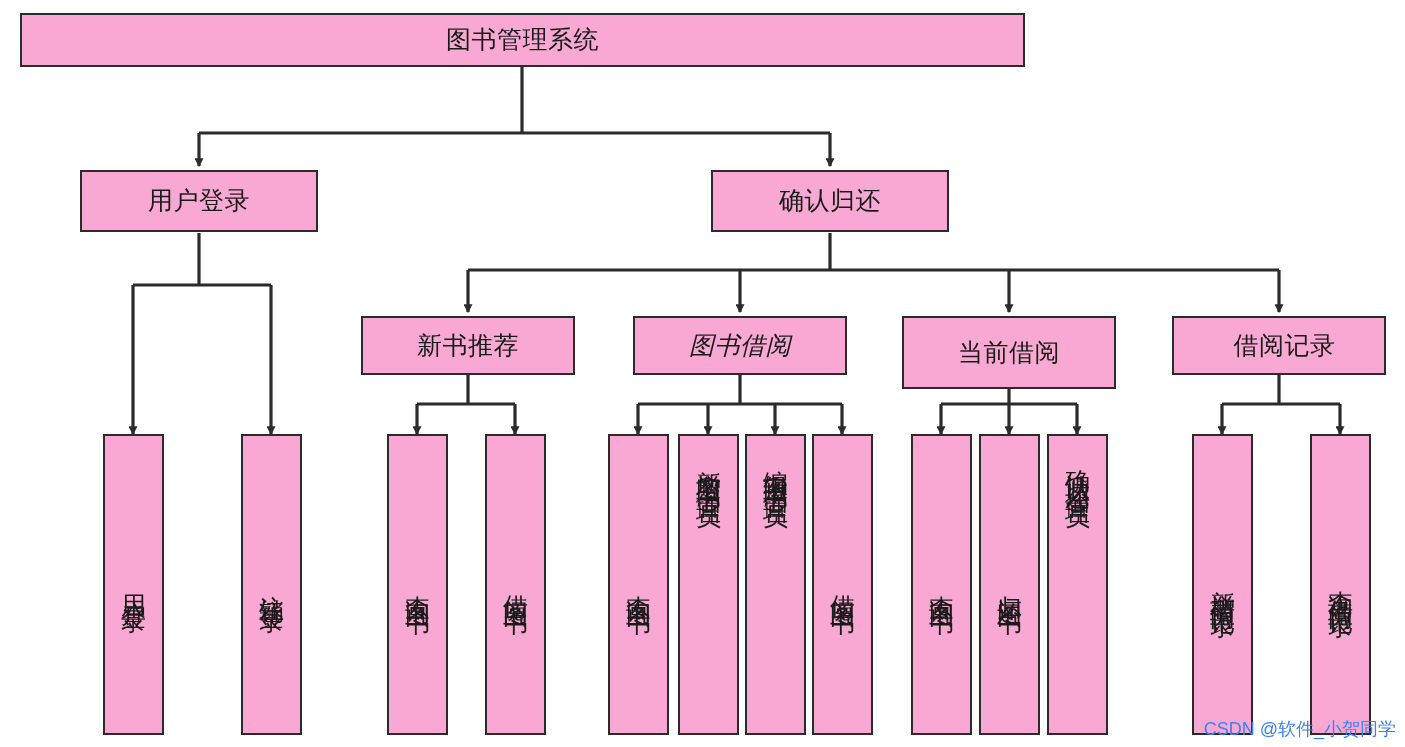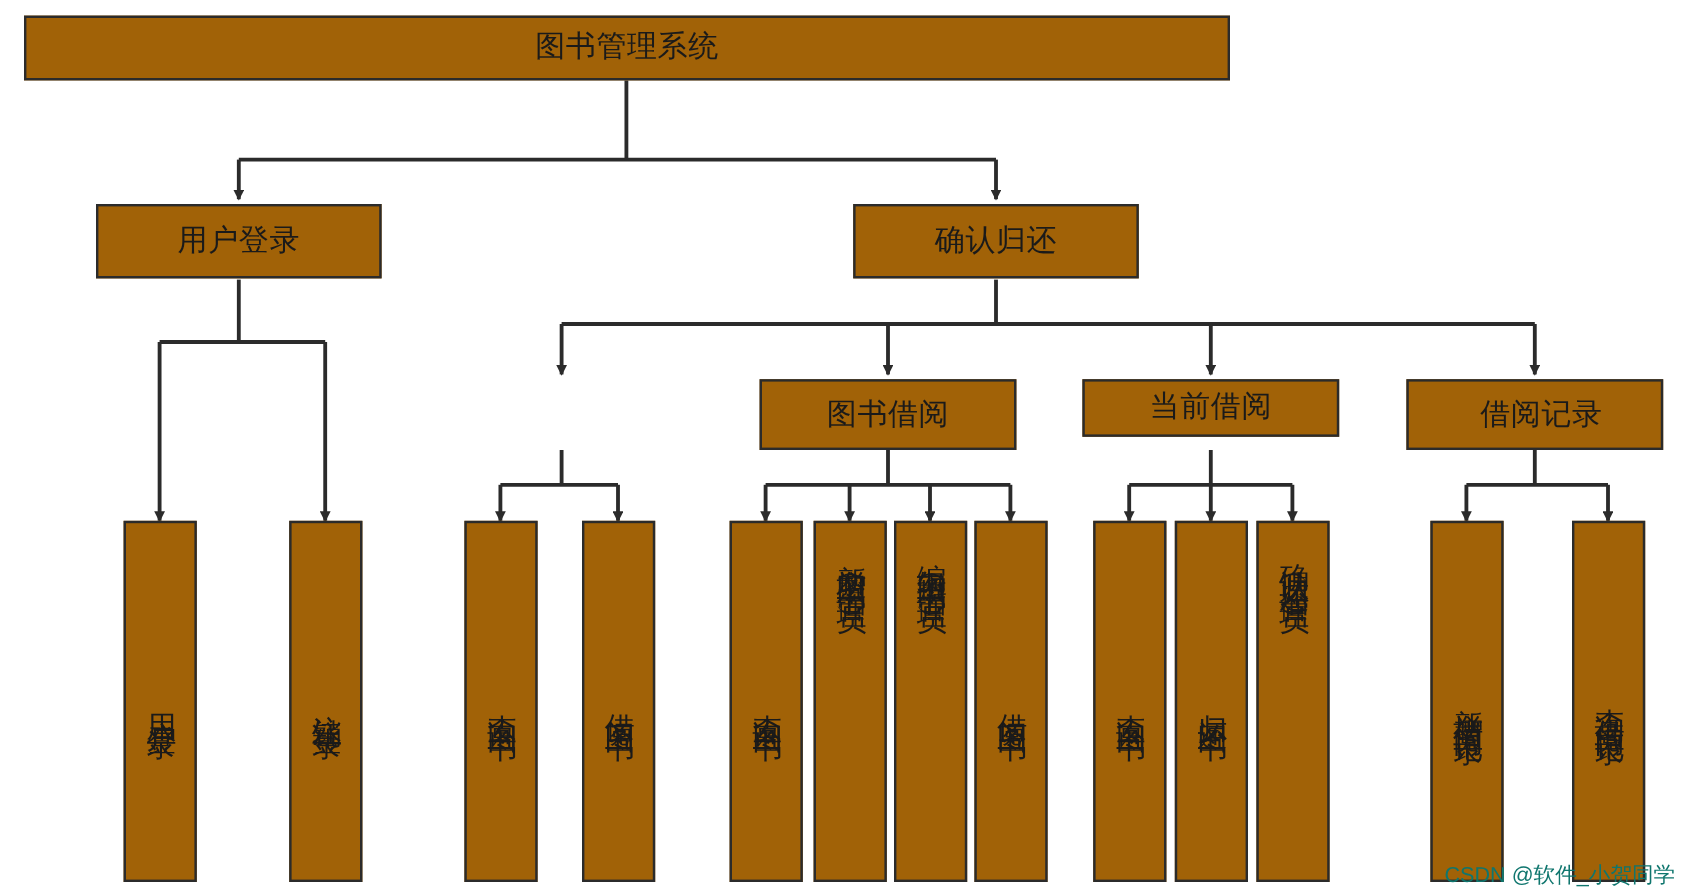--- a/index.html
+++ b/index.html
@@ -25,21 +25,21 @@
     left: 0;
     top: 0;
     width: 1405px;
     height: 747px;
     display: block;
   }
   .node-box {
     position: absolute;
     box-sizing: border-box;
     border: 2.4px solid #2b2b2b;
-    background: #a16207;
+    background: #f9a8d4;
     display: flex;
     align-items: center;
     justify-content: center;
     overflow: hidden;
     text-align: right;
   }
   .node-label-h {
     font-size: 25px;
     color: #1a1a1a;
     line-height: 1.1;
@@ -64,21 +64,21 @@
   }
   .node-box.vertical.centered {
     align-items: center;
     padding-top: 0;
   }
   .watermark {
     position: absolute;
     right: 9px;
     bottom: 6px;
     font-size: 18px;
-    color: #0f766e;
+    color: #3b82f6;
     white-space: nowrap;
     font-family: "Liberation Sans", "DejaVu Sans", sans-serif;
     pointer-events: none;
   }
 </style>
 </head>
 <body>
 
 <div id="diagram-root">
 
@@ -137,24 +137,27 @@
     <span class="node-label-h">图书管理系统</span>
   </div>
 
   <div class="node-box" style="left:80px; top:170px; width:238px; height:62px;">
     <span class="node-label-h">用户登录</span>
   </div>
   <div class="node-box" style="left:711px; top:170px; width:238px; height:62px;">
     <span class="node-label-h">确认归还</span>
   </div>
 
-  <div class="node-box" style="left:633px; top:316px; width:214px; height:59px;">
+  <div class="node-box" style="left:361px; top:316px; width:214px; height:59px;">
+    <span class="node-label-h">新书推荐</span>
+  </div>
+  <div class="node-box" style="left:633px; top:316px; width:214px; height:59px;font-style:italic;">
     <span class="node-label-h">图书借阅</span>
   </div>
-  <div class="node-box" style="left:902px; top:316px; width:214px; height:48px;">
+  <div class="node-box" style="left:902px; top:316px; width:214px; height:73px;">
     <span class="node-label-h">当前借阅</span>
   </div>
   <div class="node-box" style="left:1172px; top:316px; width:214px; height:59px;padding-left:11px;">
     <span class="node-label-h">借阅记录</span>
   </div>
 
   <div class="node-box vertical centered" style="left:103px; top:434px; width:61px; height:301px;">
     <span class="node-label-v">用户登录</span>
   </div>
   <div class="node-box vertical centered" style="left:241px; top:434px; width:61px; height:301px;">

